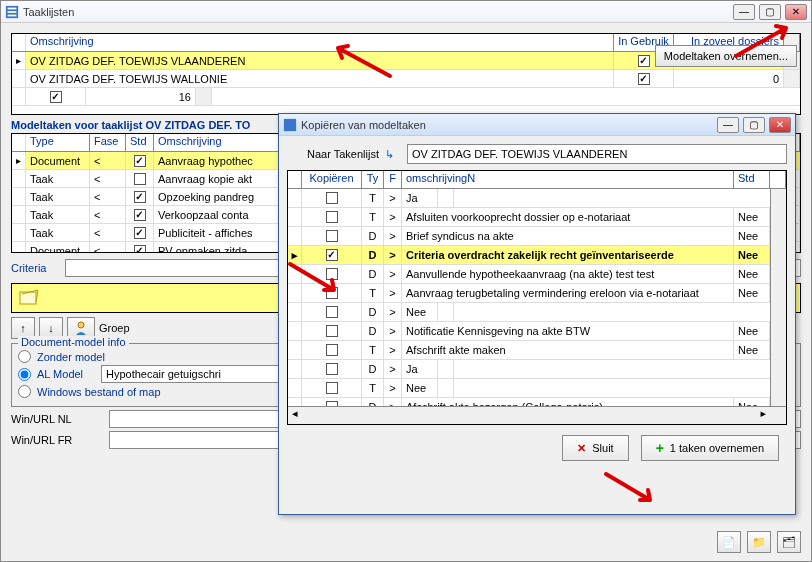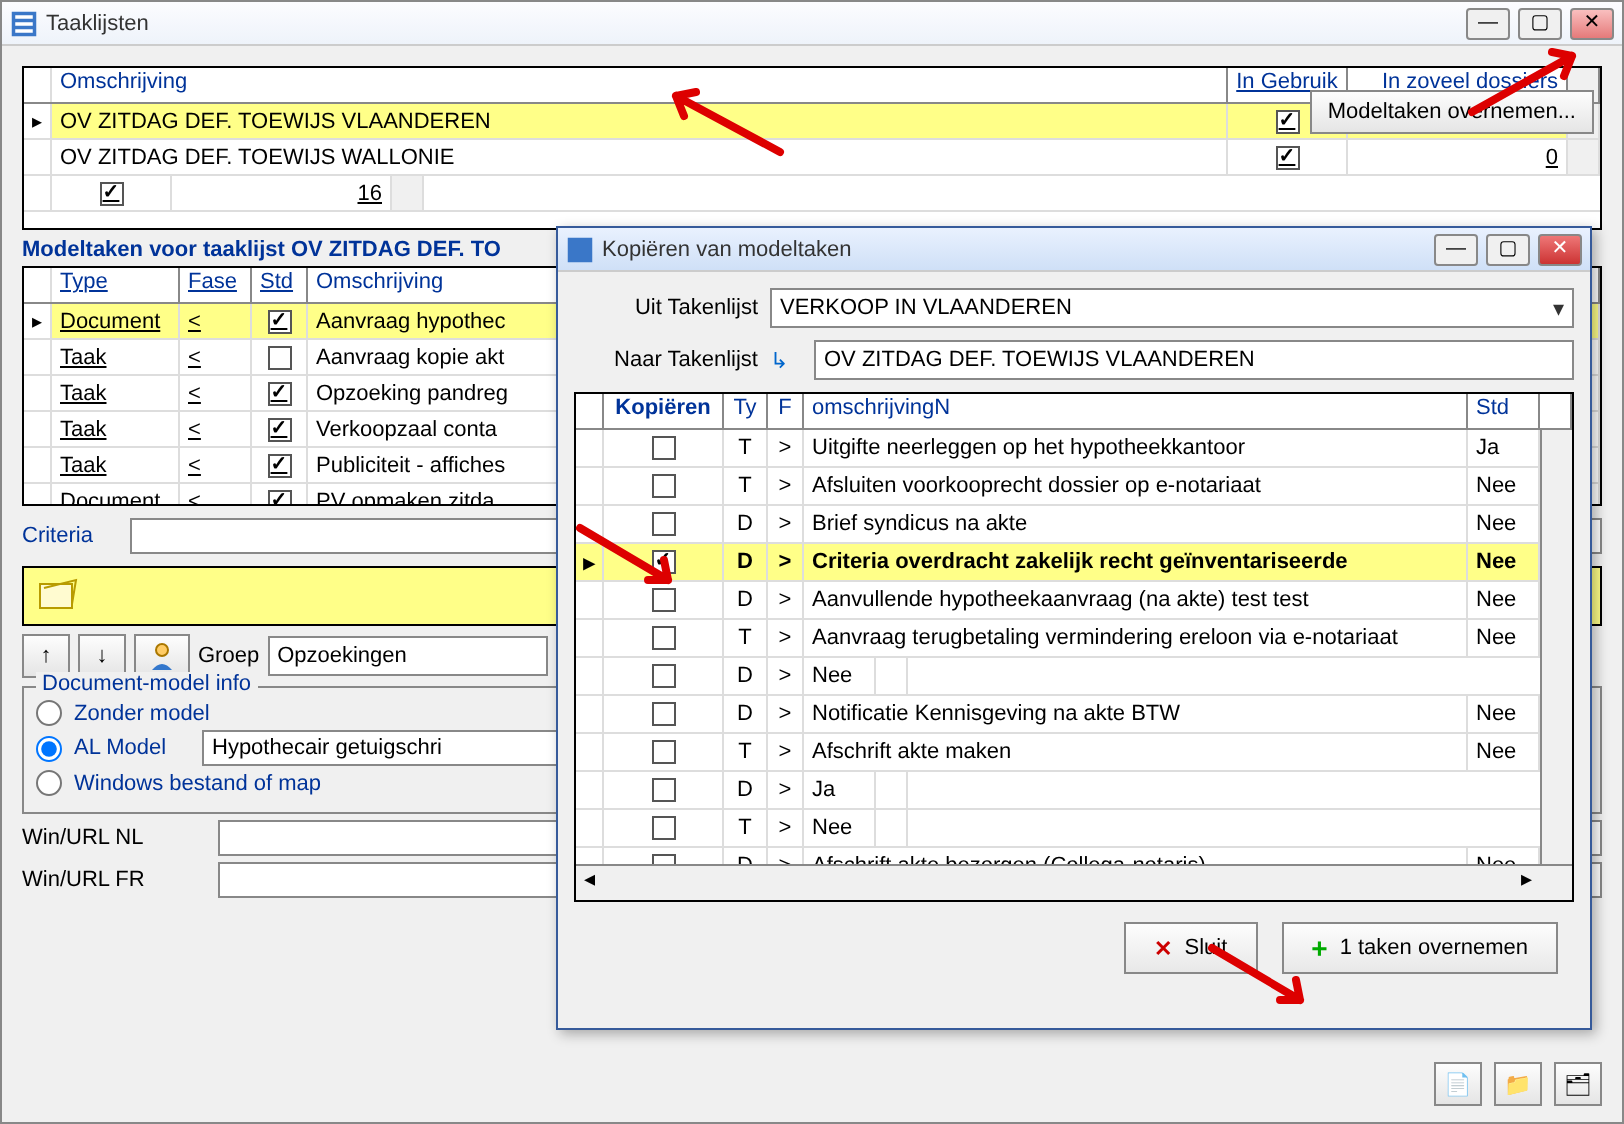--- a/index.html
+++ b/index.html
@@ -10,21 +10,21 @@
 .titlebar .icon { width: 14px; height: 14px; margin-right: 4px; }
 .titlebar .title { flex: 1; color: #333; }
 .winbtns { display: flex; gap: 4px; }
 .winbtn { width: 22px; height: 16px; border: 1px solid #888; border-radius: 2px; display: flex; align-items: center; justify-content: center; background: #f0f0f0; font-size: 10px; line-height: 1; cursor: default; }
 .winbtn.close { background: linear-gradient(#f9bfbf,#e57a7a); }
 
 .main-content { padding: 6px; }
 .topgrid-wrapper { height: 82px; border: 1px solid #000; background: #fff; margin: 4px; position: relative; overflow: hidden; }
 .grid-header { display: flex; background: #f0f0f0; border-bottom: 1px solid #888; height: 18px; }
 .gh { border-right: 1px solid #888; padding: 1px 4px; color: #003399; background: #fff; }
-.ghs { flex-shrink: 0; text-decoration: underline; }
+.ghs { flex-shrink: 0; }
 .col-oms { flex: 1; }
 .col-ingsbruik { width: 60px; text-align: center; }
 .col-zoveel { width: 110px; text-align: right; }
 .col-scroll { width: 16px; background: #f0f0f0; }
 
 .grid-body-outer { height: 62px; overflow: hidden; position: relative; }
 .grid-row-t { display: flex; height: 18px; border-bottom: 1px solid #ddd; }
 .gc { border-right: 1px solid #ddd; padding: 0 4px; display: flex; align-items: center; }
 .row-hl { background: #ffff88; }
 .row-marker { width: 14px; background: #fff; display:flex; align-items:center; justify-content:center; flex-shrink: 0; border-right: 1px solid #ddd; }
@@ -66,21 +66,21 @@
 .form-row label { width: 92px; text-align: right; }
 .select { flex:1; border:1px solid #888; height:20px; background:#fff; display:flex; align-items:center; padding:0 4px; position:relative;}
 .select::after { content: "▾"; position:absolute; right:4px; color:#333;}
 .arrow-icon { width:14px; display:inline-block; color:#0066cc; margin-right:2px;}
 
 .dgrid { border: 1px solid #000; background: #fff; height: 255px; position: relative; }
 .dgrid-body { height: 218px; overflow: hidden; }
 .dscroll { position:absolute; right:0; top:18px; bottom: 18px; width:16px; background:#f0f0f0; border-left:1px solid #888;}
 .dscroll-h { position:absolute; left:0; right:0; bottom:0; height:18px; background:#f0f0f0; border-top:1px solid #888;}
 .col-mark { width:14px; flex-shrink:0;}
-.col-kop { width:60px; text-align:center; flex-shrink:0;font-weight:bold;}
+.col-kop { width:60px; text-align:center; flex-shrink:0;}
 .col-ty { width:22px; text-align:center; flex-shrink:0;}
 .col-f { width:18px; text-align:center; flex-shrink:0;}
 .col-on { flex: 1; min-width: 0; overflow:hidden; white-space:nowrap;}
 .col-std { width:36px; flex-shrink:0;}
 
 .dialog-buttons { display:flex; justify-content:flex-end; gap:12px; margin-top:10px; padding-right: 8px;}
 .dlg-btn { height:26px; padding:0 14px; border:1px solid #888; background:linear-gradient(#fdfdfd,#e8e8e8); display:flex; align-items:center; gap:6px;}
 
 .arrow-red { position:absolute; pointer-events:none; }
 .arrow-red svg { width: 64px; height: 40px; }
@@ -235,21 +235,20 @@
     <div class="toolbar-row">
       <div class="tool-btn">↑</div>
       <div class="tool-btn">↓</div>
       <div class="tool-btn" style="width:28px">
         <svg width="16" height="16" viewBox="0 0 16 16">
             <circle cx="8" cy="5" r="3" fill="#ffcc66" stroke="#aa7700"></circle>
             <path d="M3 15 Q8 9 13 15" fill="#3377cc"></path>
           </svg>
       </div>
       <label>Groep</label>
-      <input class="groep-input" value="Opzoekingen" style="">
     </div>
 
     <div class="fieldset">
       <span class="fieldset-title">Document-model info</span>
       <div class="radio-row">
           <input type="radio" name="dm" style="">
           <span>Zonder model</span>
         </div>
       <div class="radio-row">
           <input type="radio" name="dm" checked="" style="">
@@ -286,26 +285,20 @@
       </svg>
     <span class="title">Kopiëren van modeltaken</span>
     <div class="winbtns">
       <div class="winbtn">—</div>
       <div class="winbtn">▢</div>
       <div class="winbtn close" style="background:linear-gradient(#e77,#c33);color:#fff">✕</div>
     </div>
   </div>
   <div class="dialog-body">
     <div class="form-row">
-      <label>Uit Takenlijst</label>
-      <div class="select">
-          <span>VERKOOP IN VLAANDEREN</span>
-        </div>
-    </div>
-    <div class="form-row">
       <label>Naar Takenlijst</label>
       <span class="arrow-icon">↳</span>
       <input class="wide-input" style="flex: 1 1 0%; height: 20px;" value="OV ZITDAG DEF. TOEWIJS VLAANDEREN">
     </div>
 
     <div class="dgrid">
       <div class="grid-header">
         <div class="gh-th col-mark"></div>
         <div class="gh-th col-kop">Kopiëren</div>
         <div class="gh-th col-ty">Ty</div>
@@ -315,21 +308,20 @@
         <div class="gh-th" style="width:16px"></div>
       </div>
       <div class="dgrid-body" id="dgrid-body">
           <div class="grid-row-d">
             <div class="gc col-mark" style="justify-content:center"></div>
             <div class="gc col-kop" style="justify-content:center">
               <span class="chk"></span>
             </div>
             <div class="gc col-ty" style="justify-content:center">T</div>
             <div class="gc col-f" style="justify-content:center">&gt;</div>
-            <div class="gc col-on">Uitgifte neerleggen op het hypotheekkantoor</div>
             <div class="gc col-std">Ja</div>
             <div class="gc" style="width:16px"></div>
           </div>
           <div class="grid-row-d">
             <div class="gc col-mark" style="justify-content:center"></div>
             <div class="gc col-kop" style="justify-content:center">
               <span class="chk"></span>
             </div>
             <div class="gc col-ty" style="justify-content:center">T</div>
             <div class="gc col-f" style="justify-content:center">&gt;</div>

